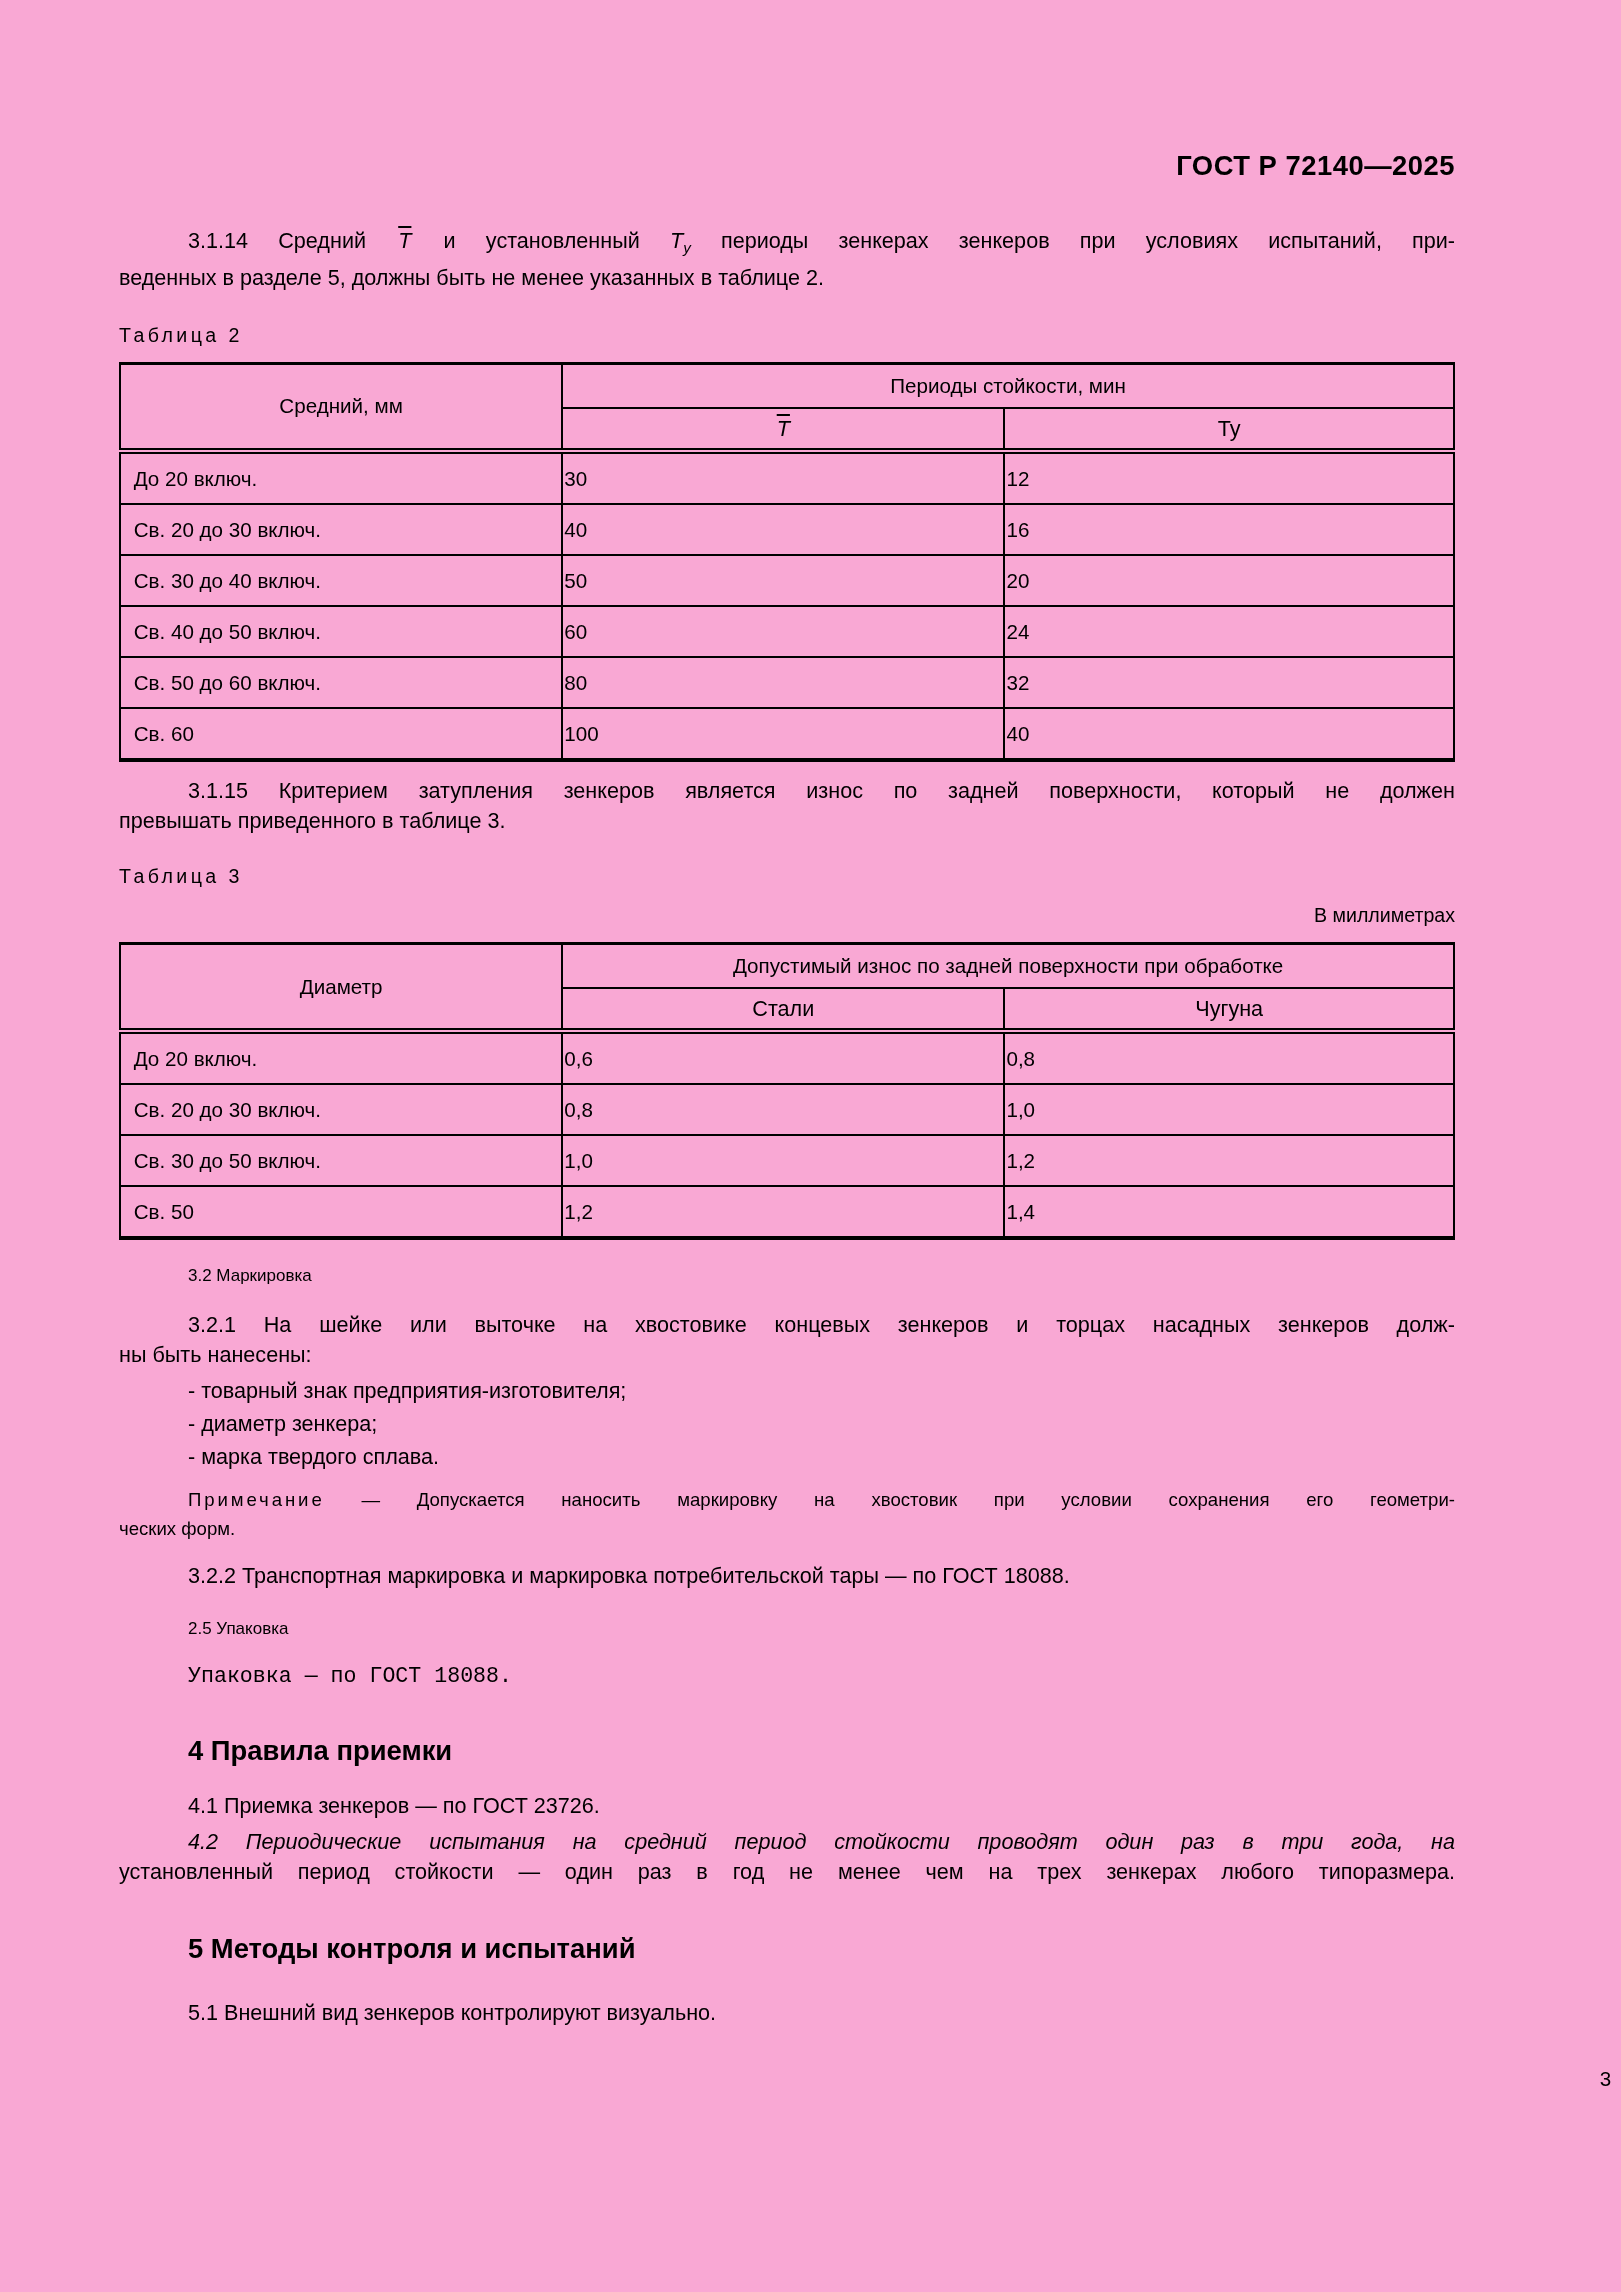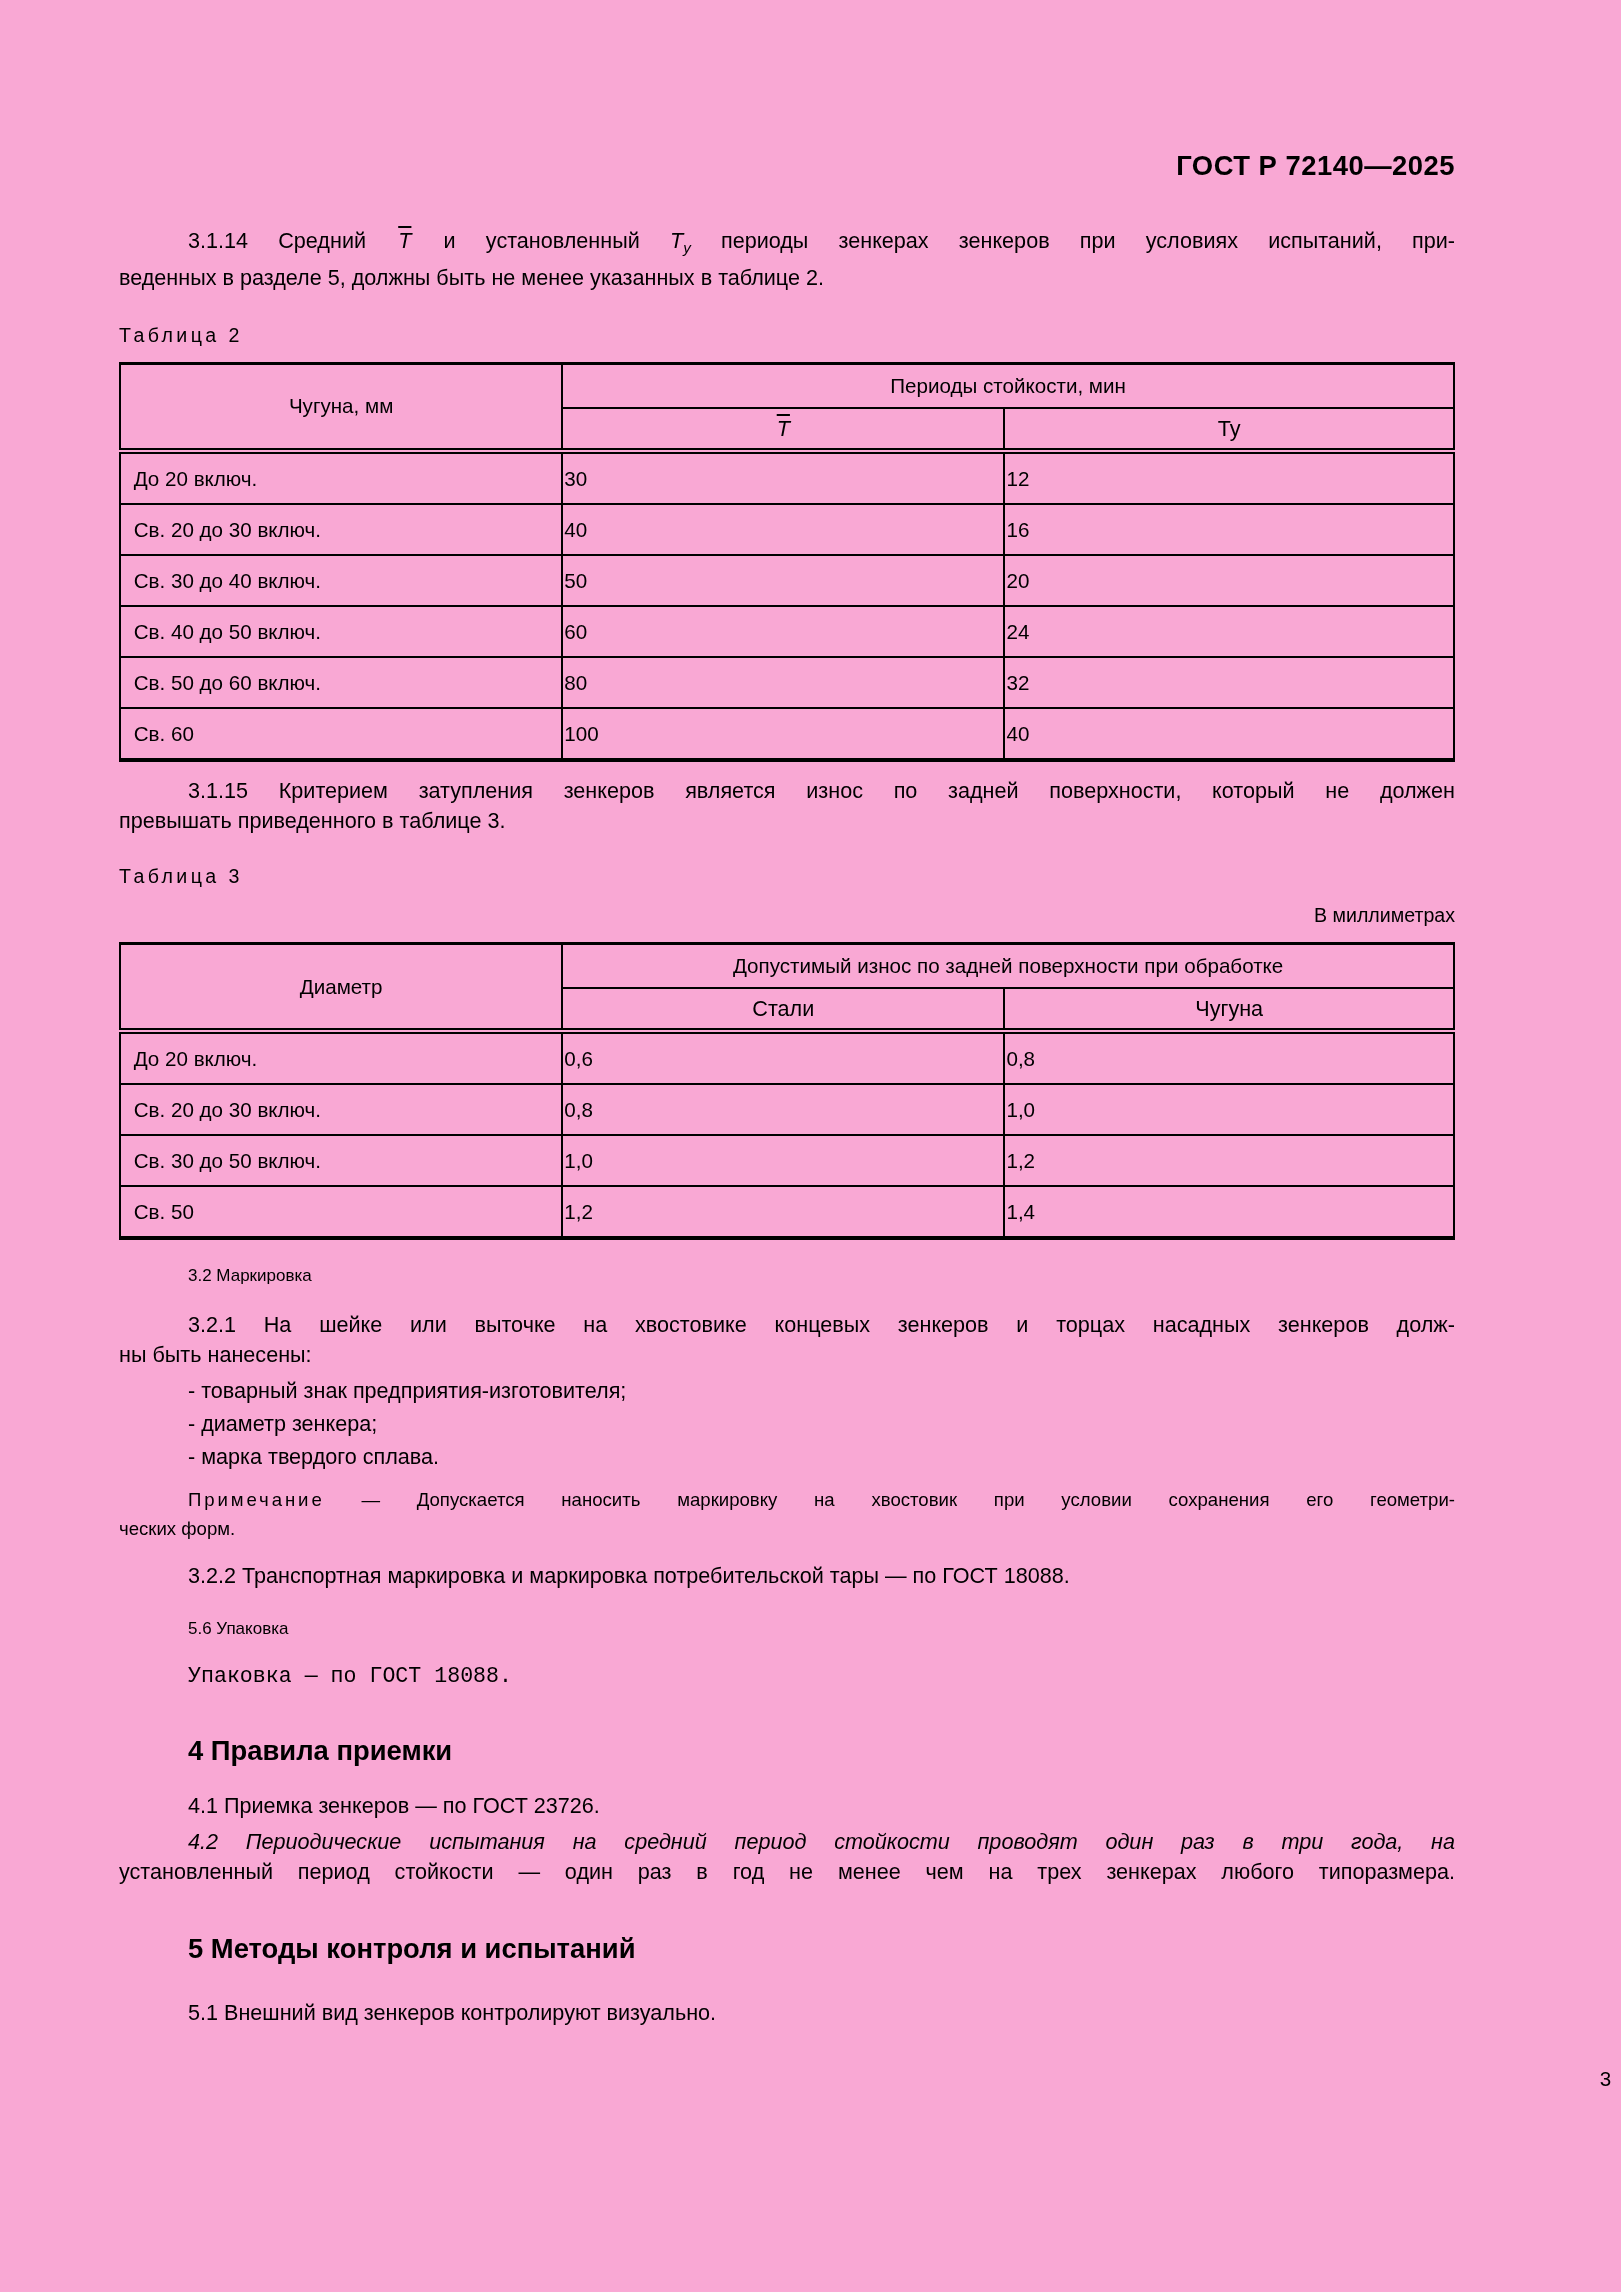--- a/index.html
+++ b/index.html
@@ -101,21 +101,21 @@
     <div class="tbl-label tbl-label2">Таблица 2</div>
 
     <table class="gtable t2">
       <colgroup>
           <col style="width:33.15%">
           <col style="width:33.15%">
           <col style="width:33.7%">
         </colgroup>
       <thead>
         <tr class="row-group">
-          <td rowspan="2" class="hcell hd-bottom">Чугуна, мм</td>
+          <td rowspan="2" class="hcell hd-bottom">Средний, мм</td>
           <td colspan="2" class="hcell">Периоды стойкости, мин</td>
         </tr>
         <tr class="row-sub">
           <td class="hcell hd-bottom"><span class="tbar">T</span></td>
           <td class="hcell hd-bottom">Ту</td>
         </tr>
       </thead>
       <tbody>
           <tr>
             <td class="c0">До 20 включ.</td>
@@ -211,21 +211,21 @@
         <div class="pline">- марка твердого сплава.</div>
       </div>
 
     <div class="note">
       <div class="line j ind"><span class="note-label">Примечание</span> <span>— Допускается наносить маркировку на хвостовик при условии сохранения его геометри-</span></div>
       <div class="line">ческих форм.</div>
     </div>
 
     <div class="body-text p322">3.2.2 Транспортная маркировка и маркировка потребительской тары — по ГОСТ 18088.</div>
 
-    <div class="h-sub h33">5.6 Упаковка</div>
+    <div class="h-sub h33">2.5 Упаковка</div>
 
     <div class="body-text p33">Упаковка — по ГОСТ 18088.</div>
 
     <div class="h-big h4">4 Правила приемки</div>
 
     <div class="body-text p41">4.1 Приемка зенкеров — по ГОСТ 23726.</div>
 
     <div class="body-text autolines all-j p42">
         <div class="pline">4.2 Периодические испытания на средний период стойкости проводят один раз в три года, на</div>
         <div class="pline">установленный период стойкости — один раз в год не менее чем на трех зенкерах любого типоразмера.</div>

